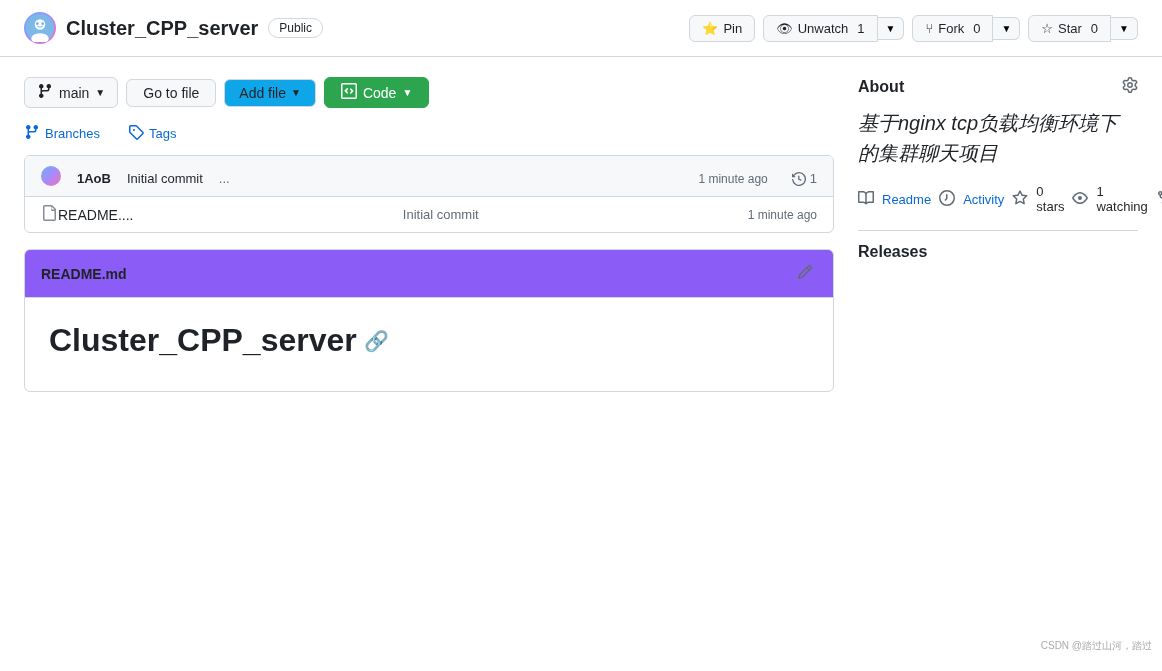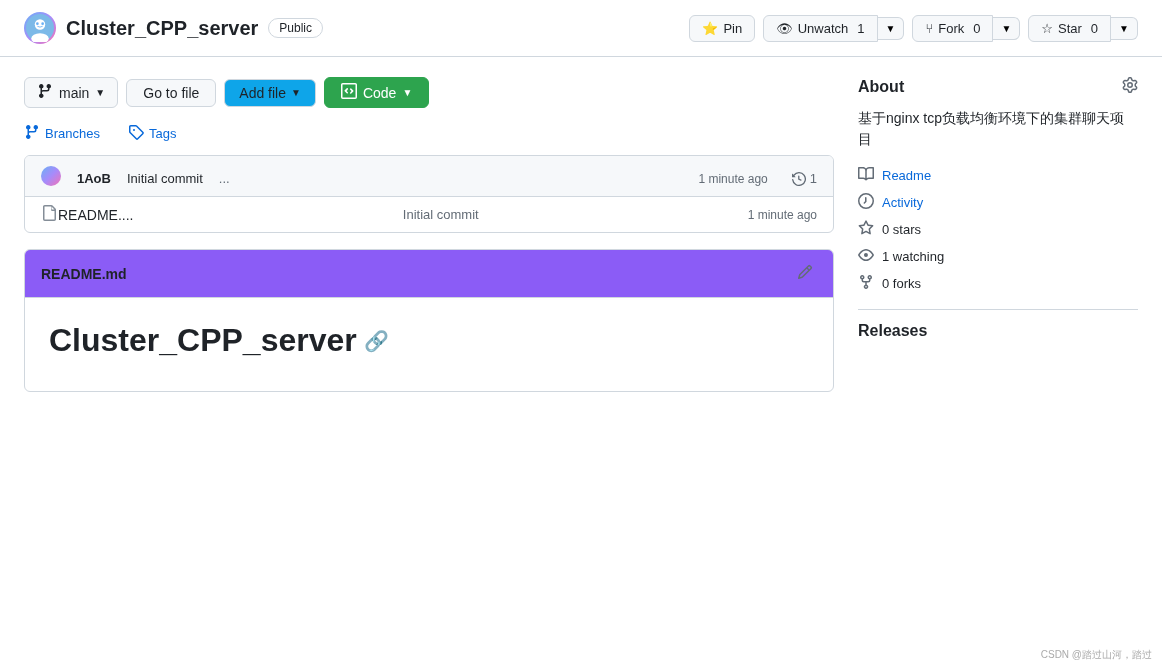--- a/index.html
+++ b/index.html
@@ -307,28 +307,29 @@
     }
     .about-title {
       font-size: 16px;
       font-weight: 600;
     }
     .about-gear {
       cursor: pointer;
       color: #636c76;
     }
     .about-desc {
-      font-size: 14px;
+      font-size: 20px;
       color: #1f2328;
       margin-bottom: 16px;
       line-height: 1.5;
+      font-style: italic;
     }
     .about-links {
       display: flex;
-      flex-direction: column;
+      flex-direction: row;
       gap: 8px;
     }
     .about-link {
       display: flex;
       align-items: center;
       gap: 8px;
       font-size: 13px;
       color: #0969da;
       cursor: pointer;
       text-decoration: none;
@@ -347,21 +348,21 @@
       border-top: 1px solid #d0d7de;
       margin: 12px 0;
     }
     .releases-title {
       font-size: 16px;
       font-weight: 600;
       margin-bottom: 4px;
     }
     .watermark {
       position: fixed;
-      bottom: 9px;
+      bottom: 18px;
       right: 10px;
       font-size: 10px;
       color: #aaa;
     }
   </style>
 </head>
 <body>
 
 <div class="top-bar">
   <div class="repo-title">

